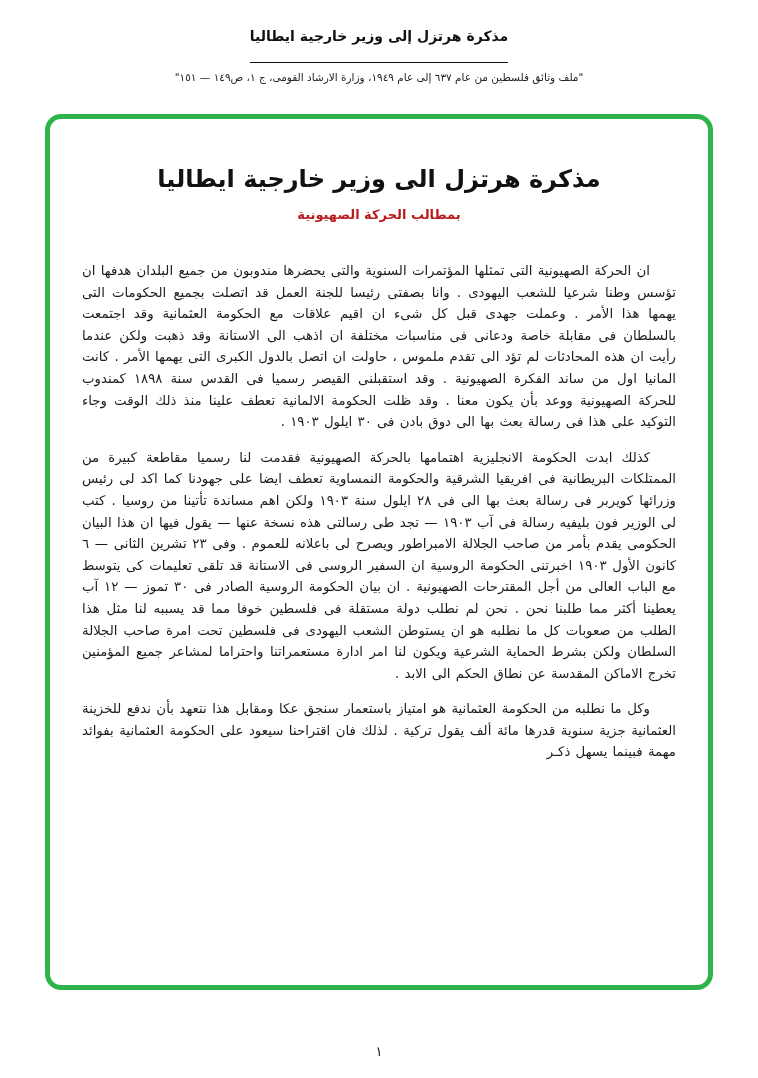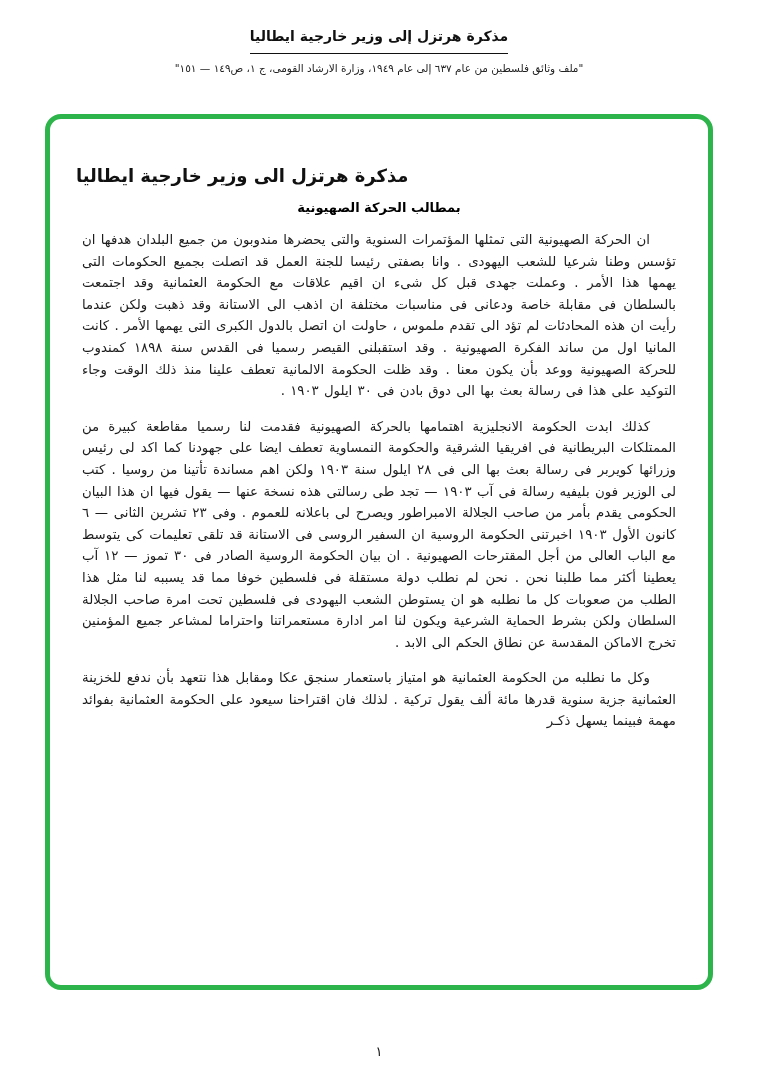--- a/index.html
+++ b/index.html
@@ -19,21 +19,21 @@
   }
   .header {
     text-align: center;
     padding-top: 26px;
   }
   .header-title {
     display: inline-block;
     font-weight: bold;
     font-size: 14px;
     color: #111;
-    padding-bottom: 9px;
+    padding-bottom: 18px;
     border-bottom: 1.6px solid #111;
   }
   .header-source {
     font-size: 10.5px;
     color: #222;
     margin-top: 8px;
     letter-spacing: 0.2px;
   }
   .doc-frame {
     position: absolute;
@@ -41,42 +41,42 @@
     left: 45px;
     right: 45px;
     bottom: 88px;
     border: 5px solid #2db44a;
     border-radius: 16px;
     box-sizing: border-box;
     padding: 28px 26px 20px 26px;
     background: #ffffff;
   }
   .doc-title {
-    text-align: left;
+    text-align: center;
     font-weight: bold;
-    font-size: 18px;
+    font-size: 24px;
     color: #111;
     margin: 18px 0 0 0;
   }
   .doc-subtitle {
     text-align: center;
     font-weight: bold;
     font-size: 13px;
-    color: #000000;
+    color: #b91c1c;
     margin: 14px 0 0 0;
   }
   .doc-date {
     text-align: center;
     font-size: 14px;
     font-weight: bold;
     color: #111;
     margin: 10px 0 0 0;
   }
   .doc-body {
-    margin-top: 14px;
+    margin-top: 38px;
     padding: 0 6px;
   }
   .doc-paragraph {
     font-size: 13.3px;
     line-height: 21.6px;
     text-align: justify;
     text-indent: 26px;
     color: #1c1c1c;
     margin: 0 0 14px 0;
     word-spacing: 1px;

